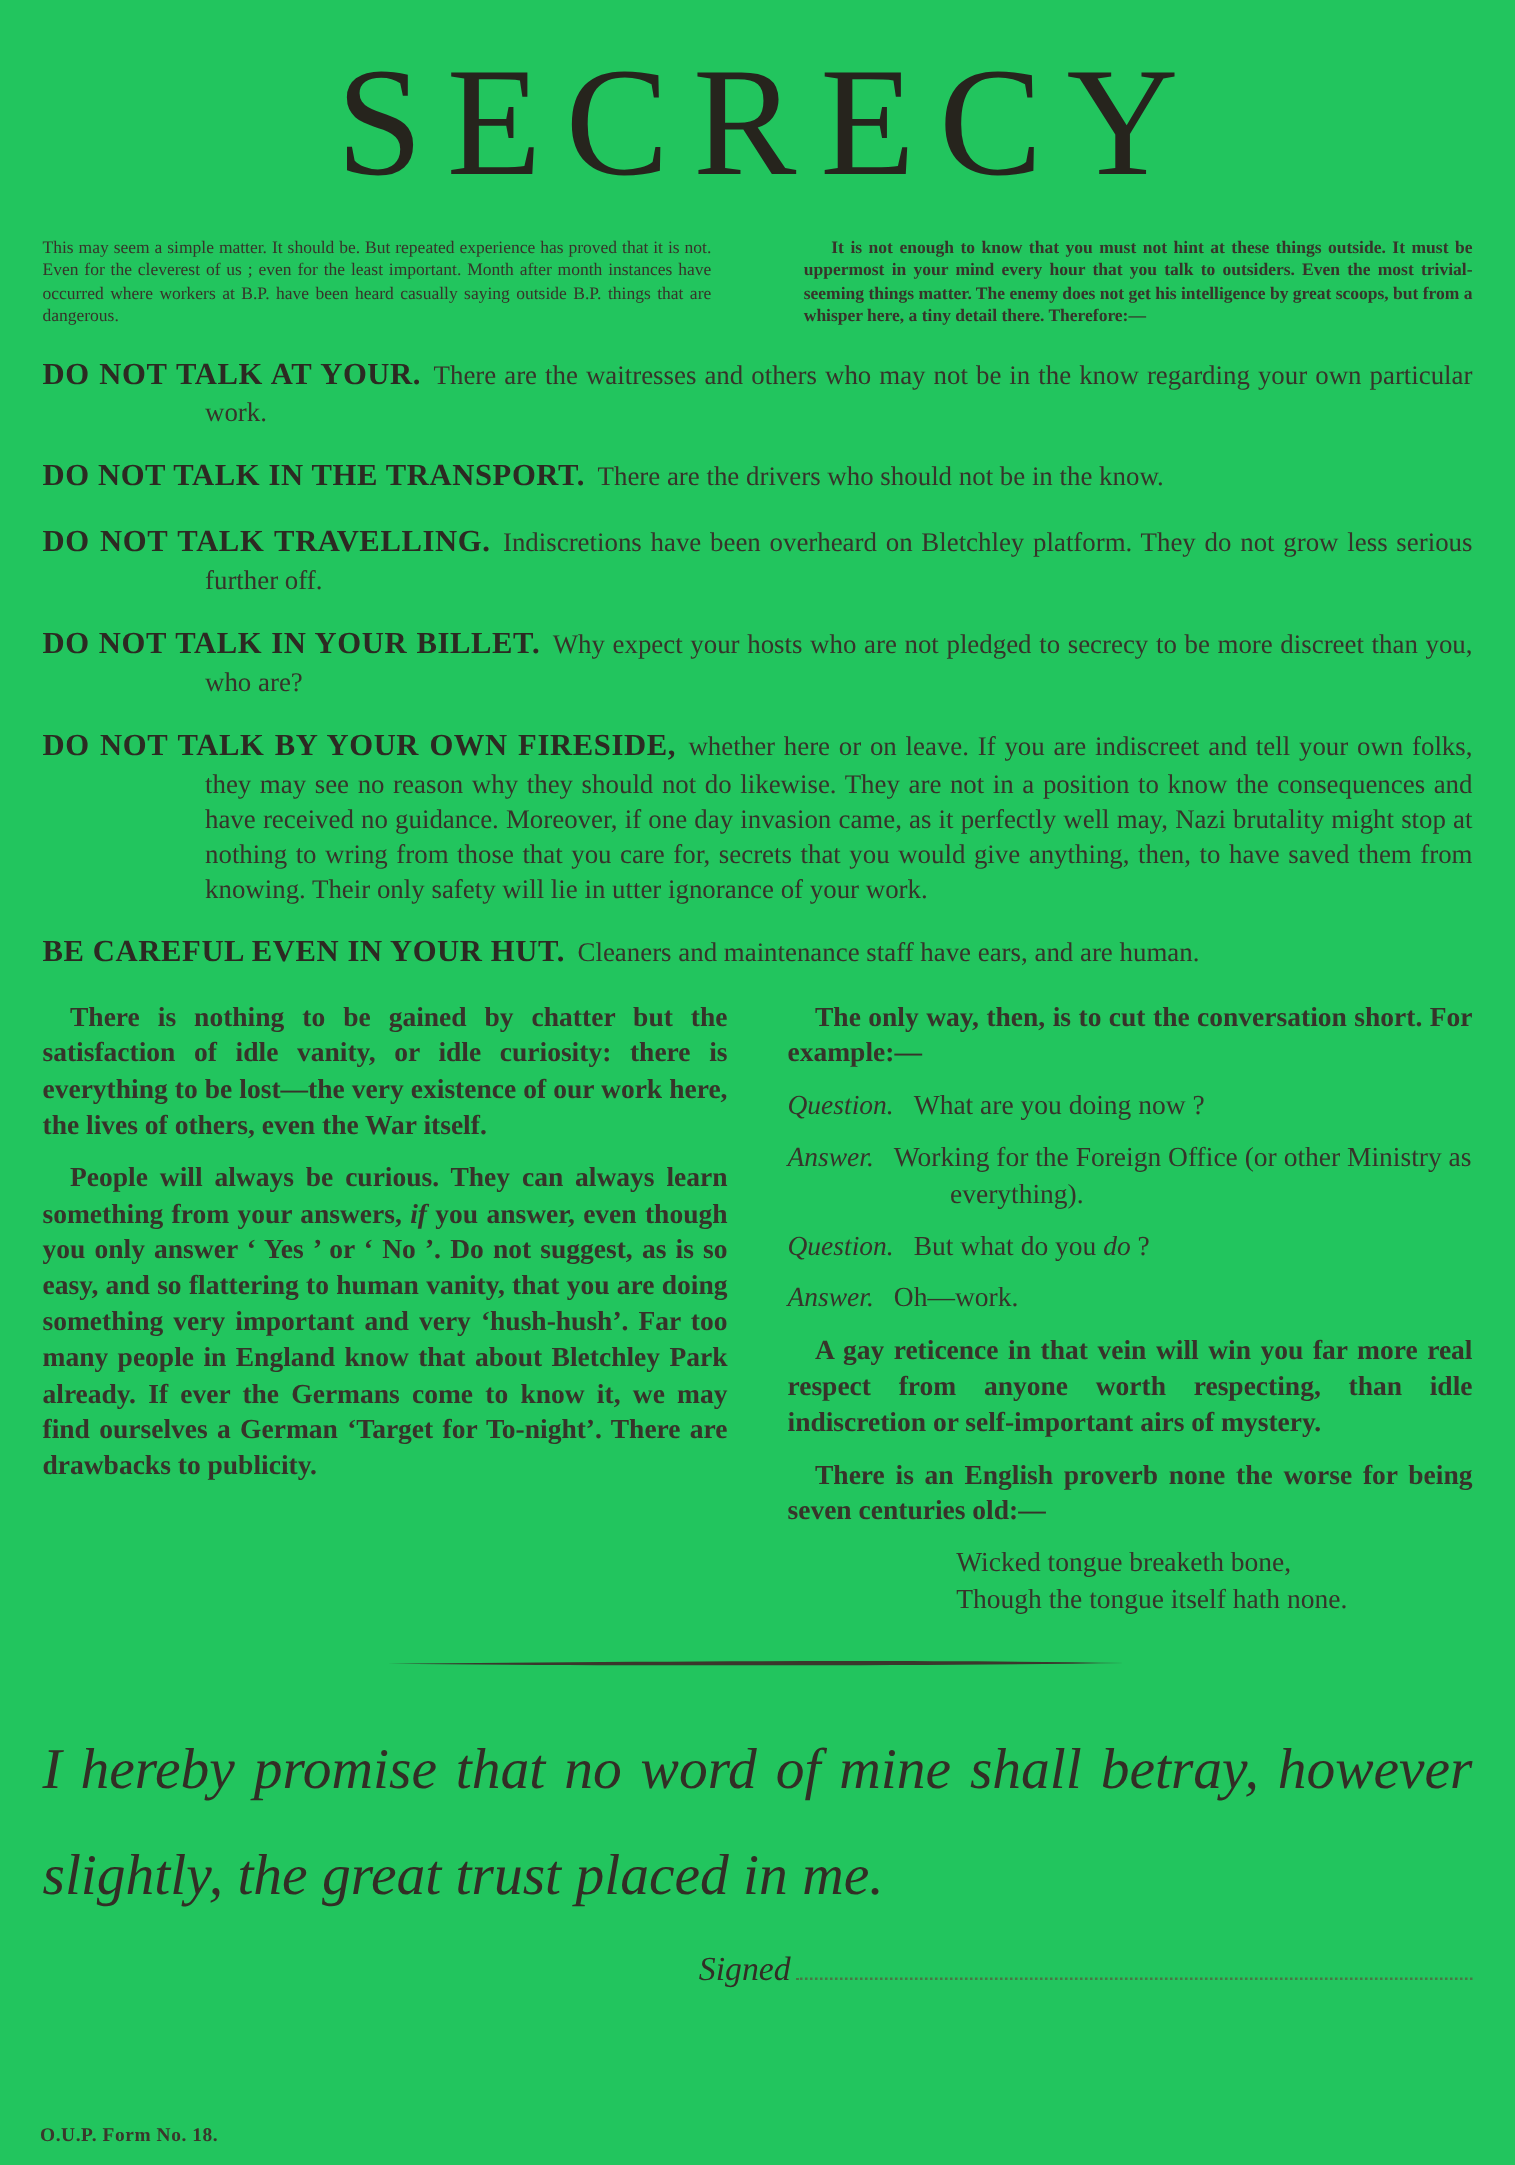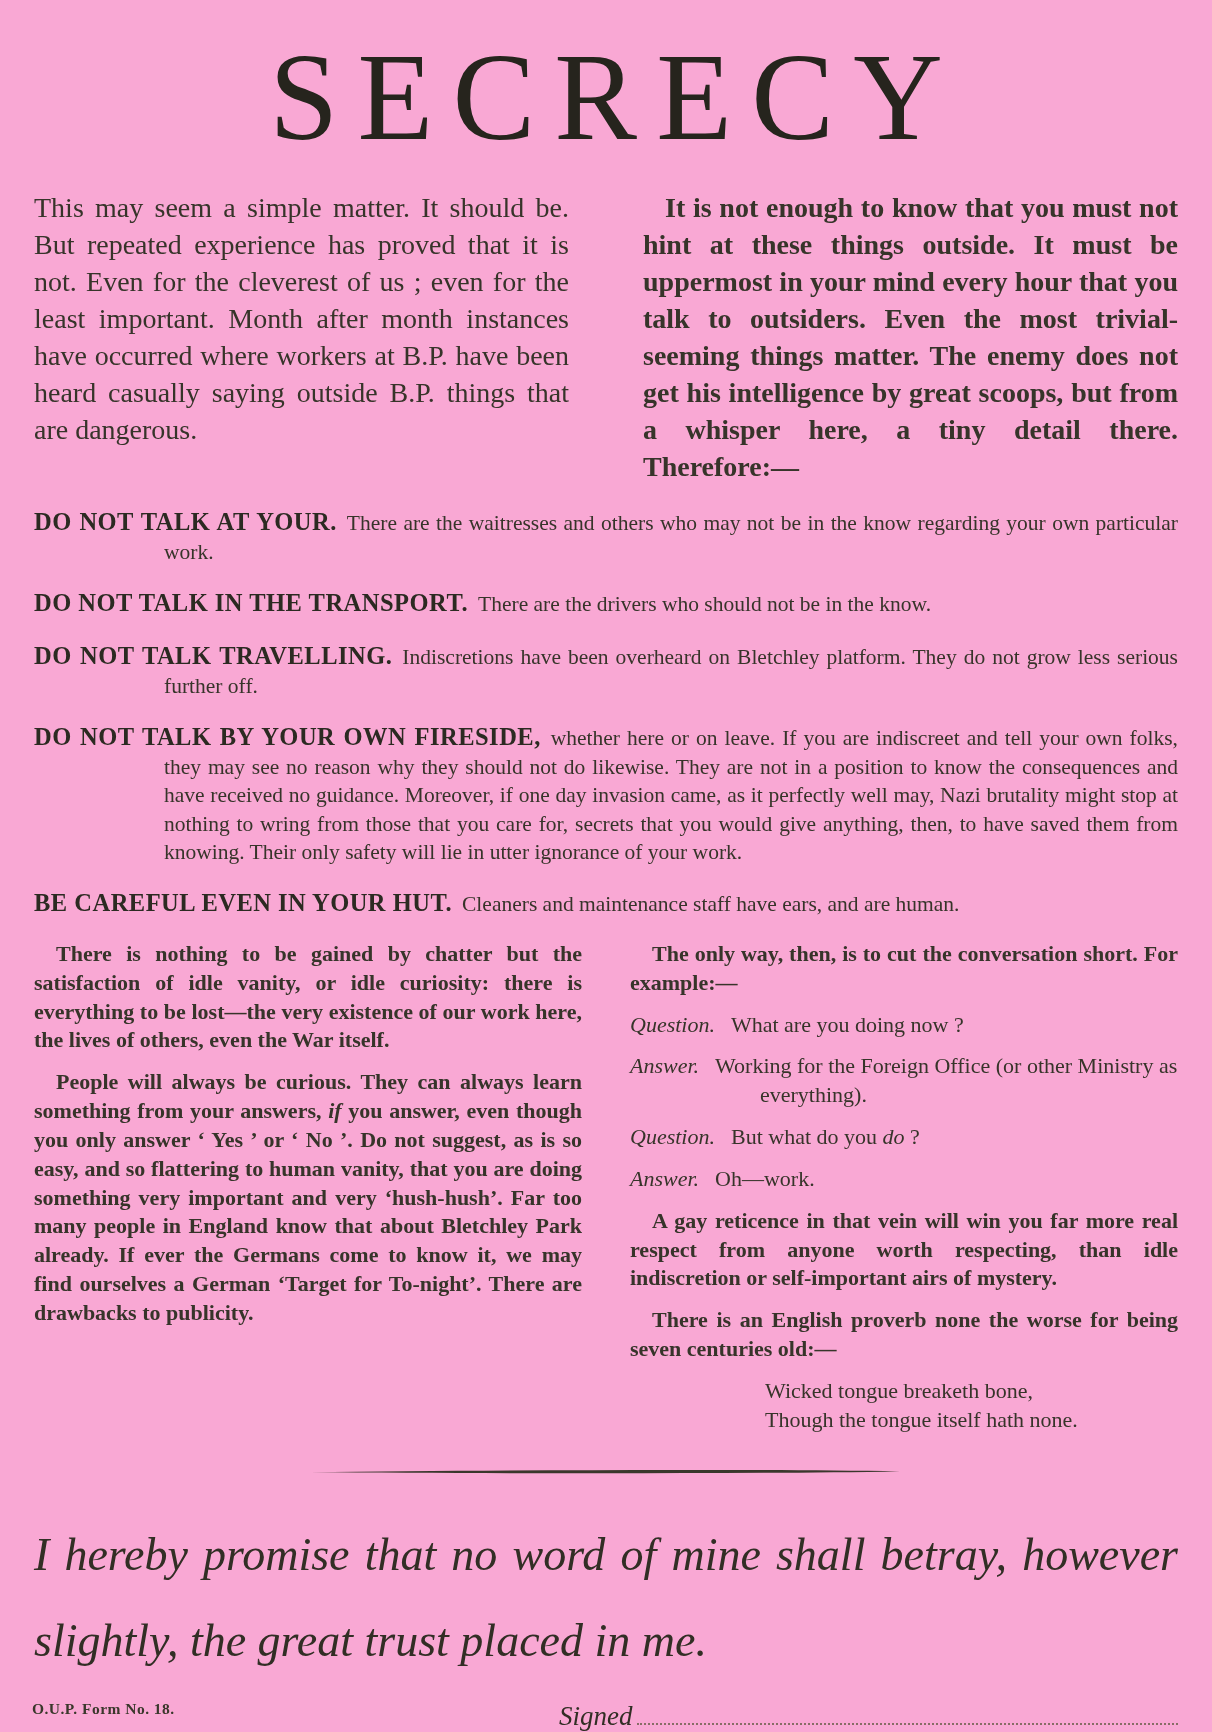--- a/index.html
+++ b/index.html
@@ -14,38 +14,38 @@
     font-family:"Liberation Serif", serif;
     color:#37342a;
     background:
       radial-gradient(circle at -1% -1%, rgba(58,50,22,0.55) 0 34px, rgba(58,50,22,0.28) 58px, rgba(58,50,22,0.0) 130px),
       radial-gradient(circle at 101% -2%, rgba(120,104,52,0.30) 0 40px, rgba(120,104,52,0.0) 170px),
       radial-gradient(circle at -2% 102%, rgba(130,112,56,0.28) 0 70px, rgba(130,112,56,0.0) 300px),
       radial-gradient(circle at 103% 101%, rgba(130,112,56,0.18) 0 40px, rgba(130,112,56,0.0) 200px),
       linear-gradient(173deg, rgba(214,194,124,0.45) 0%, rgba(214,194,124,0.0) 14%),
       linear-gradient(0deg, rgba(205,186,118,0.25) 0%, rgba(205,186,118,0.0) 10%),
       radial-gradient(ellipse at 52% 42%, #f6edbd 0%, #f2e6ae 55%, #eaddf 100%, #e8d997 100%);
-    background-color:#f9a8d4;
+    background-color:#22c55e;
   }
 
   .title {
     margin:36px 0 0;
     text-align:center;
     font-size:124px;
     line-height:1.0;
     font-weight:normal;
     letter-spacing:0.155em;
     text-indent:0.155em;
     color:#26241d;
   }
 
   .intro-row { display:flex; gap:74px; margin-top:30px; }
   .intro-col {
     flex:1;
-    font-size:28px;
+    font-size:14px;
     line-height:1.32;
     text-align:justify;
   }
   .first-indent { text-indent:22px;font-weight:bold; }
 
   .rules { margin-top:20px; }
   .rule {
     margin:0 0 21px;
     padding-left:130px;
     text-indent:-130px;
@@ -116,20 +116,21 @@
 
   <div class="intro-row">
     <div class="intro-col">This may seem a simple matter.  It should be.  But repeated experience has proved that it is not.  Even for the cleverest of us ; even for the least important.  Month after month instances have occurred where workers at B.P. have been heard casually saying outside B.P. things that are dangerous.</div>
     <div class="intro-col first-indent">It is not enough to know that you must not hint at these things outside.  It must be uppermost in your mind every hour that you talk to outsiders.  Even the most trivial-seeming things matter.  The enemy does not get his intelligence by great scoops, but from a whisper here, a tiny detail there.  Therefore:—</div>
   </div>
 
   <div class="rules">
     <p class="rule"><span class="rule-heading">DO NOT TALK AT YOUR.</span><span>There are the waitresses and others who may not be in the know regarding your own particular work.</span></p>
     <p class="rule"><span class="rule-heading">DO NOT TALK IN THE TRANSPORT.</span><span>There are the drivers who should not be in the know.</span></p>
     <p class="rule"><span class="rule-heading">DO NOT TALK TRAVELLING.</span><span>Indiscretions have been overheard on Bletchley platform.  They do not grow less serious further off.</span></p>
+    <p class="rule"><span class="rule-heading">DO NOT TALK IN YOUR BILLET.</span><span>Why expect your hosts who are not pledged to secrecy to be more discreet than you, who are?</span></p>
     <p class="rule"><span class="rule-heading">DO NOT TALK BY YOUR OWN FIRESIDE,</span><span>whether here or on leave.  If you are indiscreet and tell your own folks, they may see no reason why they should not do likewise.  They are not in a position to know the consequences and have received no guidance.  Moreover, if one day invasion came, as it perfectly well may, Nazi brutality might stop at nothing to wring from those that you care for, secrets that you would give anything, then, to have saved them from knowing.  Their only safety will lie in utter ignorance of your work.</span></p>
     <p class="rule"><span class="rule-heading">BE CAREFUL EVEN IN YOUR HUT.</span><span>Cleaners and maintenance staff have ears, and are human.</span></p>
   </div>
 
   <div class="lower-row">
     <div class="lower-col">
       <p class="first-indent">There is nothing to be gained by chatter but the satisfaction of idle vanity, or idle curiosity: there is everything to be lost—the very existence of our work here, the lives of others, even the War itself.</p>
       <p class="first-indent"><span>People will always be curious.  They can always learn something from your answers, </span><span class="italic">if</span><span> you answer, even though you only answer ‘ Yes ’ or ‘ No ’.  Do not suggest, as is so easy, and so flattering to human vanity, that you are doing something very important and very ‘hush-hush’.  Far too many people in England know that about Bletchley Park already.  If ever the Germans come to know it, we may find ourselves a German ‘Target for To-night’.  There are drawbacks to publicity.</span></p>
     </div>
     <div class="lower-col">

